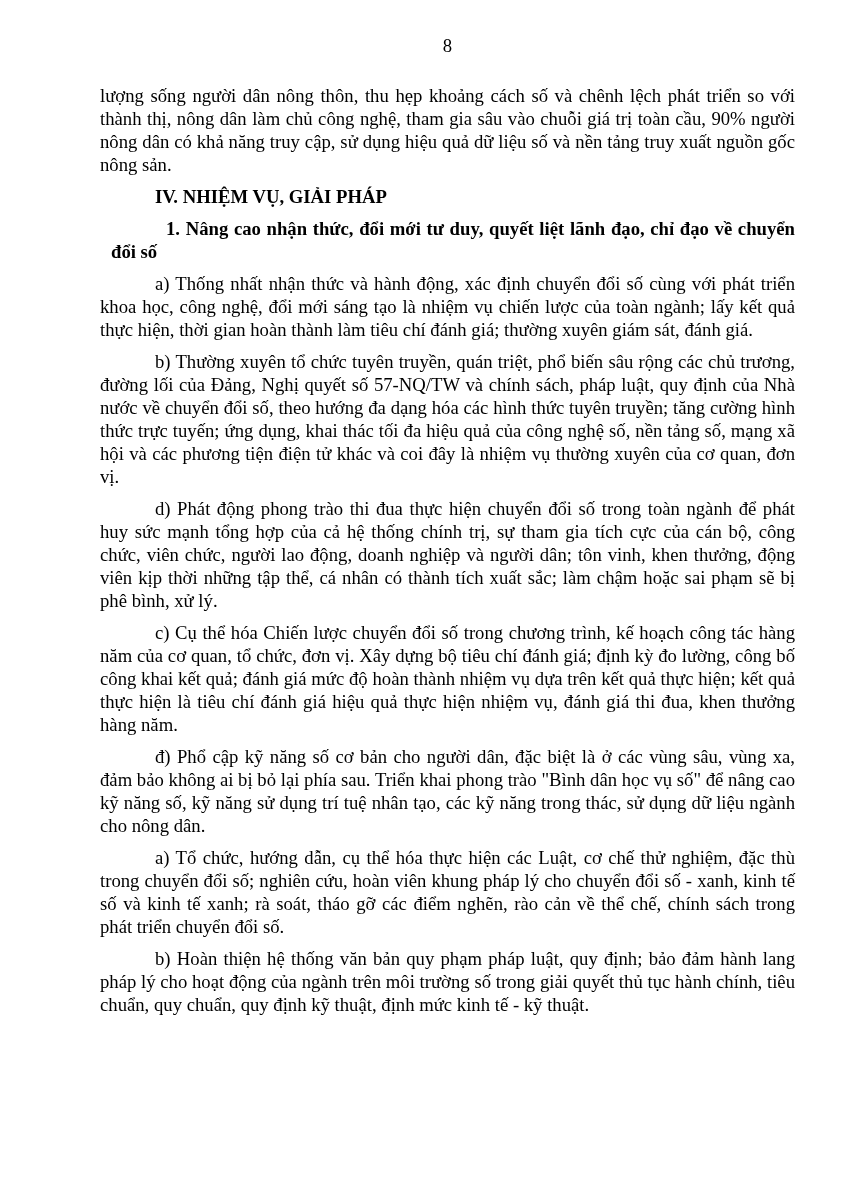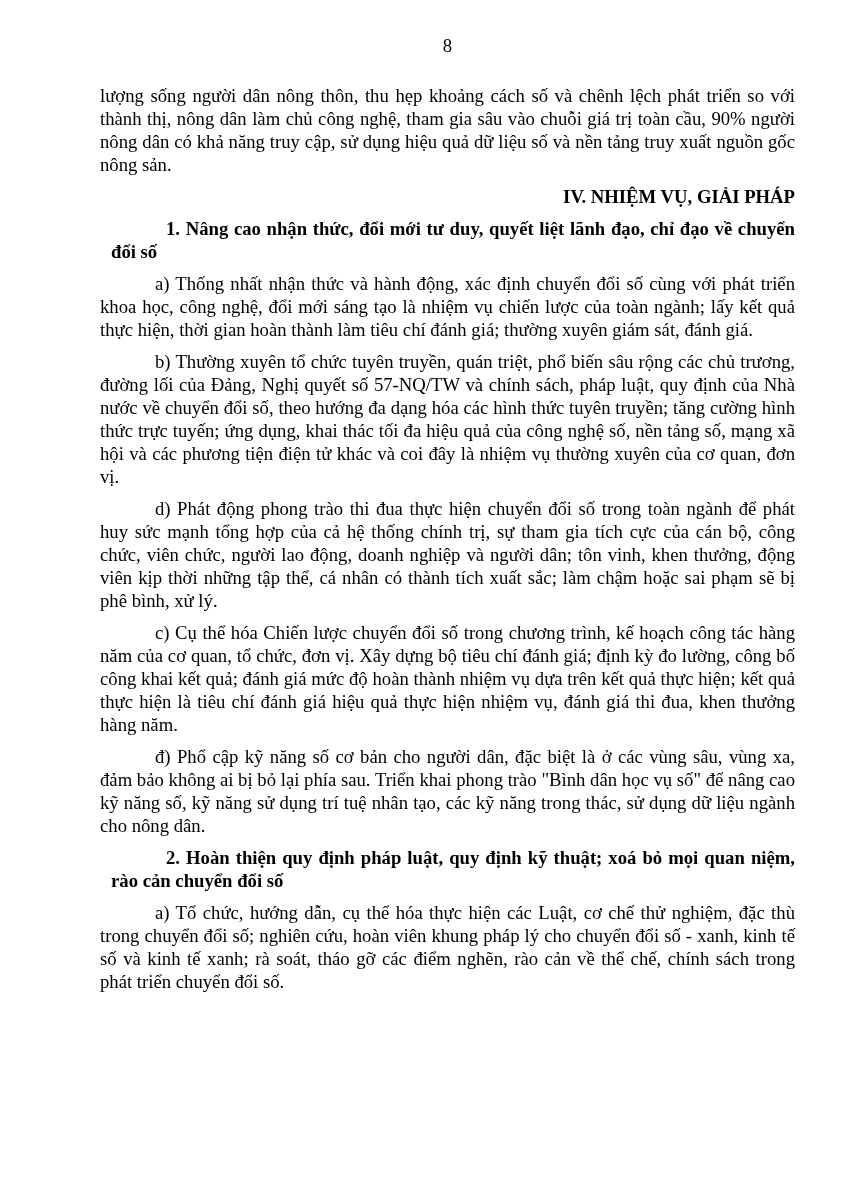--- a/index.html
+++ b/index.html
@@ -39,21 +39,21 @@
     margin-top: 9px;
   }
 
   p.block.no-indent {
     text-indent: 0;
     margin-top: 8px;
   }
 
   p.block.heading {
     font-weight: bold;
-    text-align: right;
+    text-align: left;
   }
 
   p.block.subheading {
     font-weight: bold;
     margin-left: 11px;
   }
 </style>
 </head>
 <body>
 
@@ -71,19 +71,19 @@
     <p class="block">a) Thống nhất nhận thức và hành động, xác định chuyển đổi số cùng với phát triển khoa học, công nghệ, đổi mới sáng tạo là nhiệm vụ chiến lược của toàn ngành; lấy kết quả thực hiện, thời gian hoàn thành làm tiêu chí đánh giá; thường xuyên giám sát, đánh giá.</p>
 
     <p class="block">b) Thường xuyên tổ chức tuyên truyền, quán triệt, phổ biến sâu rộng các chủ trương, đường lối của Đảng, Nghị quyết số 57-NQ/TW và chính sách, pháp luật, quy định của Nhà nước về chuyển đổi số, theo hướng đa dạng hóa các hình thức tuyên truyền; tăng cường hình thức trực tuyến; ứng dụng, khai thác tối đa hiệu quả của công nghệ số, nền tảng số, mạng xã hội và các phương tiện điện tử khác và coi đây là nhiệm vụ thường xuyên của cơ quan, đơn vị.</p>
 
     <p class="block">d) Phát động phong trào thi đua thực hiện chuyển đổi số trong toàn ngành để phát huy sức mạnh tổng hợp của cả hệ thống chính trị, sự tham gia tích cực của cán bộ, công chức, viên chức, người lao động, doanh nghiệp và người dân; tôn vinh, khen thưởng, động viên kịp thời những tập thể, cá nhân có thành tích xuất sắc; làm chậm hoặc sai phạm sẽ bị phê bình, xử lý.</p>
 
     <p class="block">c) Cụ thể hóa Chiến lược chuyển đổi số trong chương trình, kế hoạch công tác hàng năm của cơ quan, tổ chức, đơn vị. Xây dựng bộ tiêu chí đánh giá; định kỳ đo lường, công bố công khai kết quả; đánh giá mức độ hoàn thành nhiệm vụ dựa trên kết quả thực hiện; kết quả thực hiện là tiêu chí đánh giá hiệu quả thực hiện nhiệm vụ, đánh giá thi đua, khen thưởng hàng năm.</p>
 
     <p class="block">đ) Phổ cập kỹ năng số cơ bản cho người dân, đặc biệt là ở các vùng sâu, vùng xa, đảm bảo không ai bị bỏ lại phía sau. Triển khai phong trào "Bình dân học vụ số" để nâng cao kỹ năng số, kỹ năng sử dụng trí tuệ nhân tạo, các kỹ năng trong thác, sử dụng dữ liệu ngành cho nông dân.</p>
 
-    <p class="block subheading">2. Hoàn thiện quy định pháp luật, quy định kỹ thuật; xoá bỏ mọi quan niệm, rào cản chuyển đổi số</p>
 
     <p class="block">a) Tổ chức, hướng dẫn, cụ thể hóa thực hiện các Luật, cơ chế thử nghiệm, đặc thù trong chuyển đổi số; nghiên cứu, hoàn viên khung pháp lý cho chuyển đổi số - xanh, kinh tế số và kinh tế xanh; rà soát, tháo gỡ các điểm nghẽn, rào cản về thể chế, chính sách trong phát triển chuyển đổi số.</p>
 
+    <p class="block">b) Hoàn thiện hệ thống văn bản quy phạm pháp luật, quy định; bảo đảm hành lang pháp lý cho hoạt động của ngành trên môi trường số trong giải quyết thủ tục hành chính, tiêu chuẩn, quy chuẩn, quy định kỹ thuật, định mức kinh tế - kỹ thuật.</p>
 
   </div>
 </div>
 
 </body></html>

